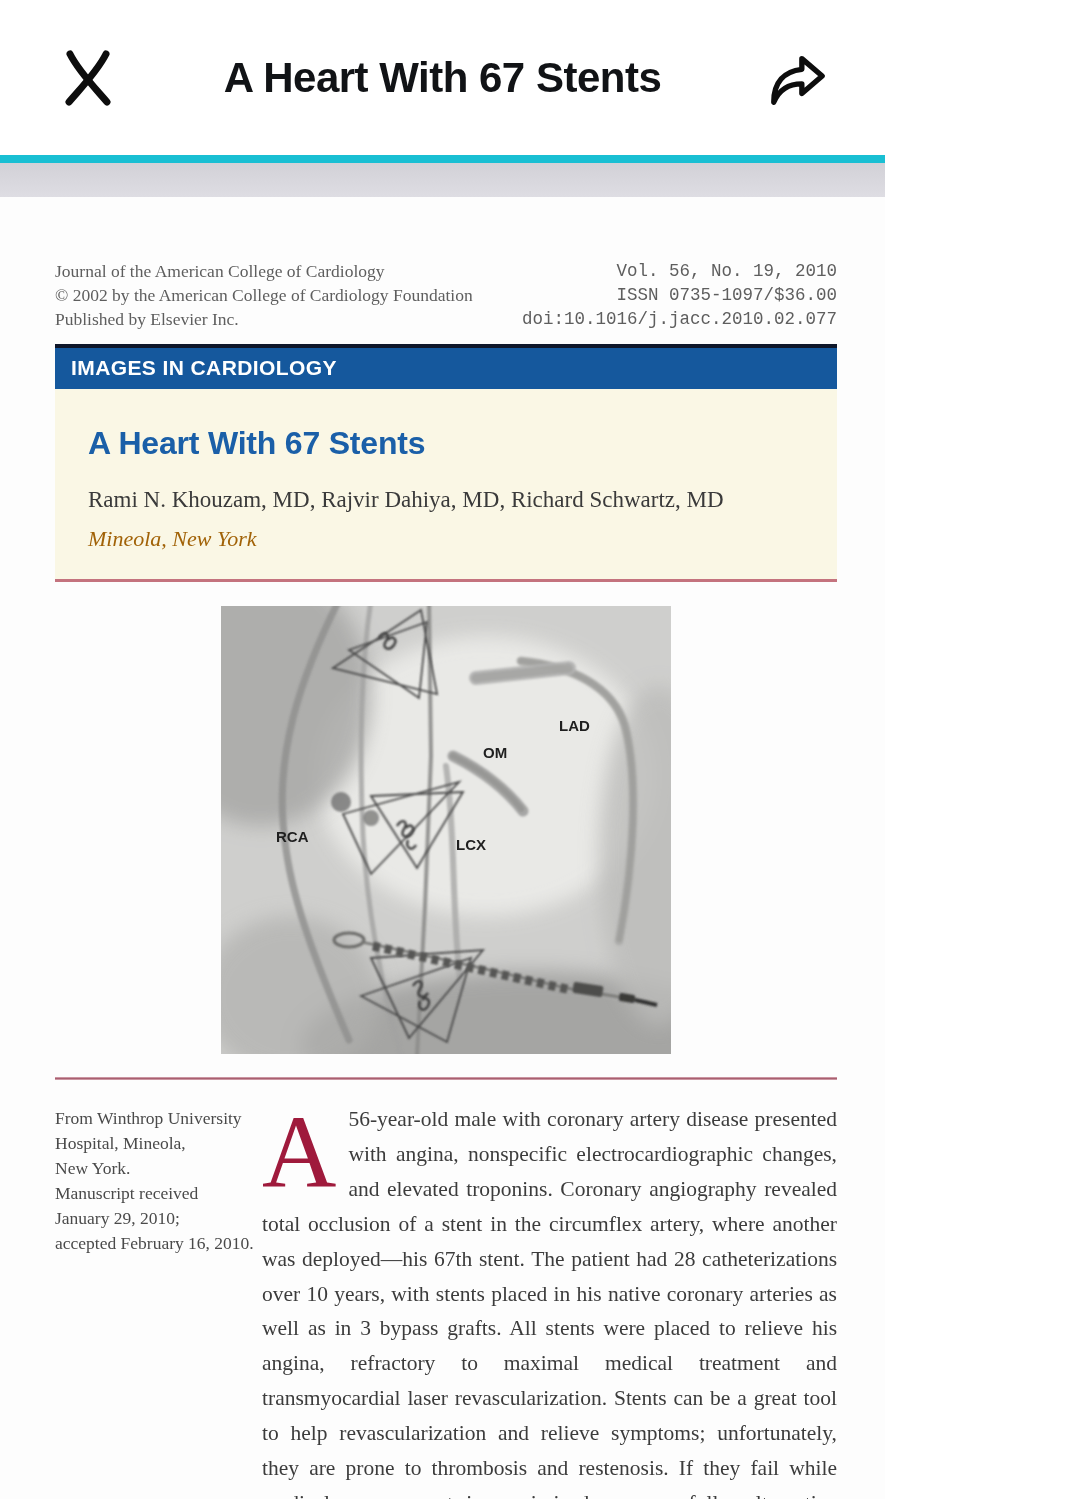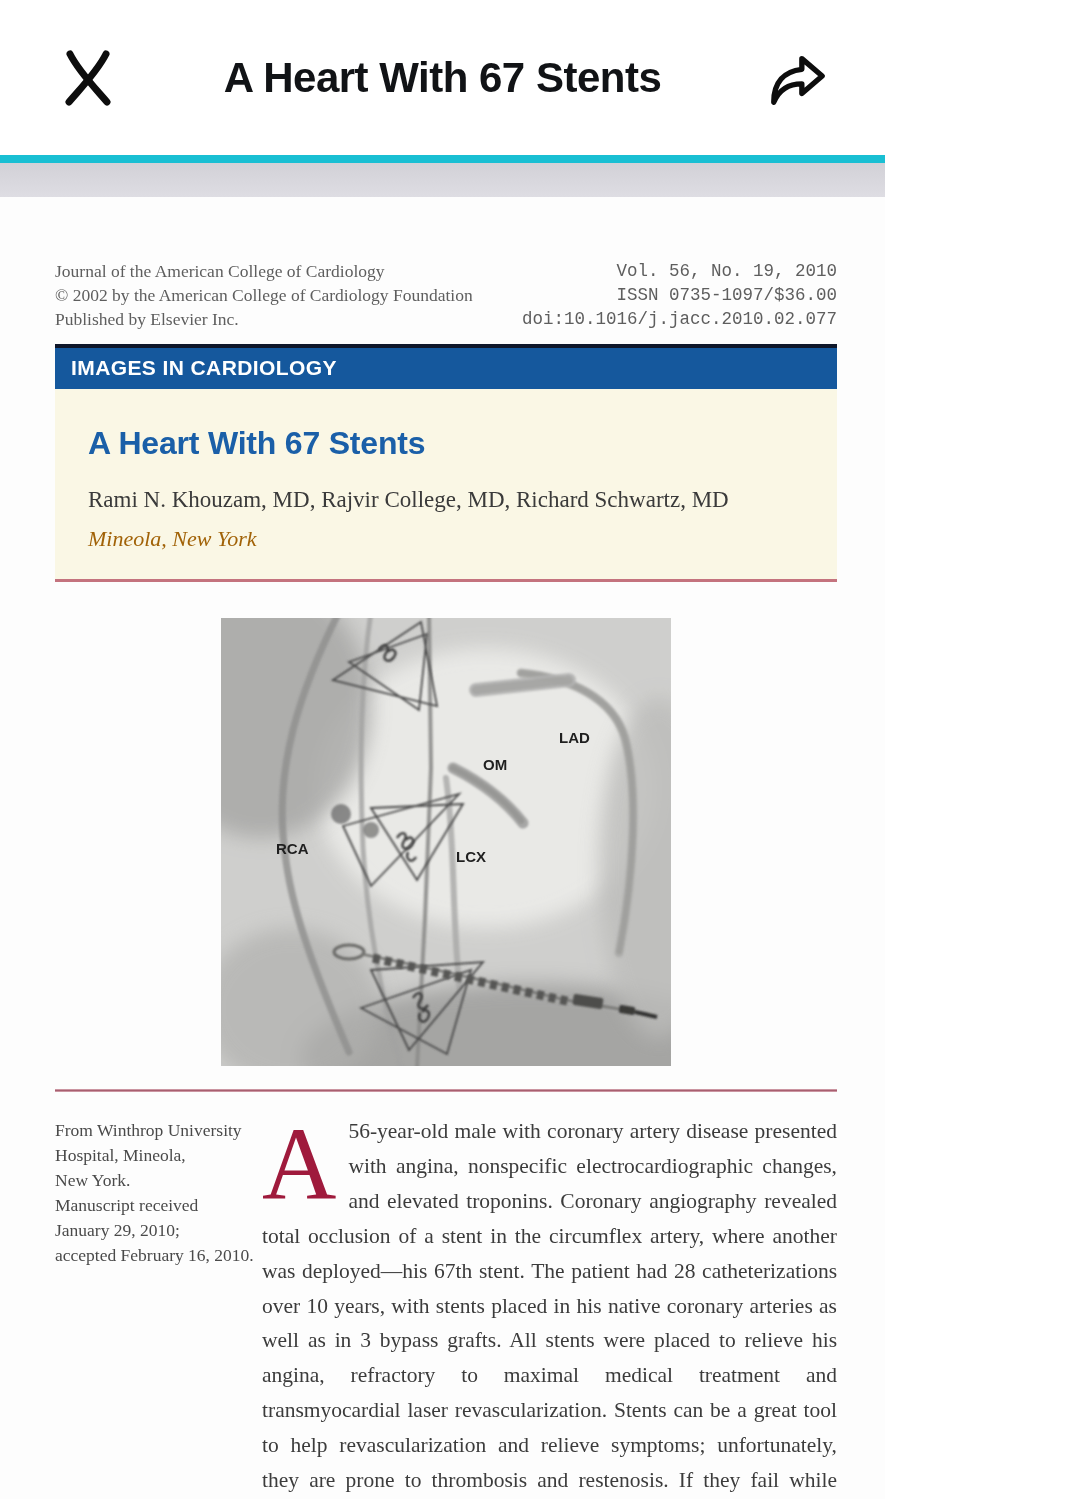--- a/index.html
+++ b/index.html
@@ -22,21 +22,21 @@
   .jh-left span, .jh-right span { display:block; }
   .jh-right { text-align:right;font-family:Liberation Mono, monospace; }
 
   .banner { margin-top:13px; border-top:4px solid #0f172a; background:#15589d; color:#ffffff; font-weight:700; font-size:21px; letter-spacing:0.4px; padding:8px 16px 9px; }
 
   .title-box { background:#faf7e5; border-bottom:3px solid #c4737e; padding:36px 33px 27px; }
   .article-title { color:#1a5fa8; font-size:32px; font-weight:800; letter-spacing:-0.2px; }
   .authors { font-family:"Liberation Serif",serif; font-size:23px; color:#3a3a3a; margin-top:25px; }
   .affiliation { font-family:"Liberation Serif",serif; font-style:italic; font-size:22px; color:#a16207; margin-top:13px; }
 
-  .figure-wrap { width:450px; margin:36px auto 0;text-align:center; }
+  .figure-wrap { width:450px; margin:24px auto 0;text-align:center; }
   .figure-wrap svg { display:block; }
 
   .rule { margin-top:23px; height:3px; border:none; background:linear-gradient(#dcb0ba,#a85f70 50%,#dcb0ba); }
 
   .content { display:flex; margin-top:22px; }
   .sidenote { width:207px; flex:0 0 207px; font-family:"Liberation Serif",serif; font-size:17.5px; line-height:1.42; color:#4a4a4a; white-space:pre-line; padding-top:4px; }
   .article-body { flex:1; font-family:"Liberation Serif",serif; font-size:21.5px; line-height:1.62; color:#3c3c3c; text-align:justify; }
   .dropcap { float:left; font-family:"Liberation Serif",serif; font-size:103px; line-height:82px; color:#9f1a3c; margin:9px 12px 0 0; }
 </style>
 </head>
@@ -76,21 +76,21 @@
         <span>doi:10.1016/j.jacc.2010.02.077</span>
       </div>
     </div>
 
     <div class="banner">
       <span>IMAGES IN CARDIOLOGY</span>
     </div>
 
     <section class="title-box">
       <h2 class="article-title">A Heart With 67 Stents</h2>
-      <p class="authors">Rami N. Khouzam, MD, Rajvir College, MD, Richard Schwartz, MD</p>
+      <p class="authors">Rami N. Khouzam, MD, Rajvir Dahiya, MD, Richard Schwartz, MD</p>
       <p class="affiliation">Mineola, New York</p>
     </section>
 
     <div class="figure-wrap">
       <svg width="450" height="448" viewBox="0 0 450 448">
         <defs>
           <filter id="soft" x="-30%" y="-30%" width="160%" height="160%">
               <feGaussianBlur stdDeviation="10"></feGaussianBlur>
             </filter>
           <filter id="soft2" x="-30%" y="-30%" width="160%" height="160%">

